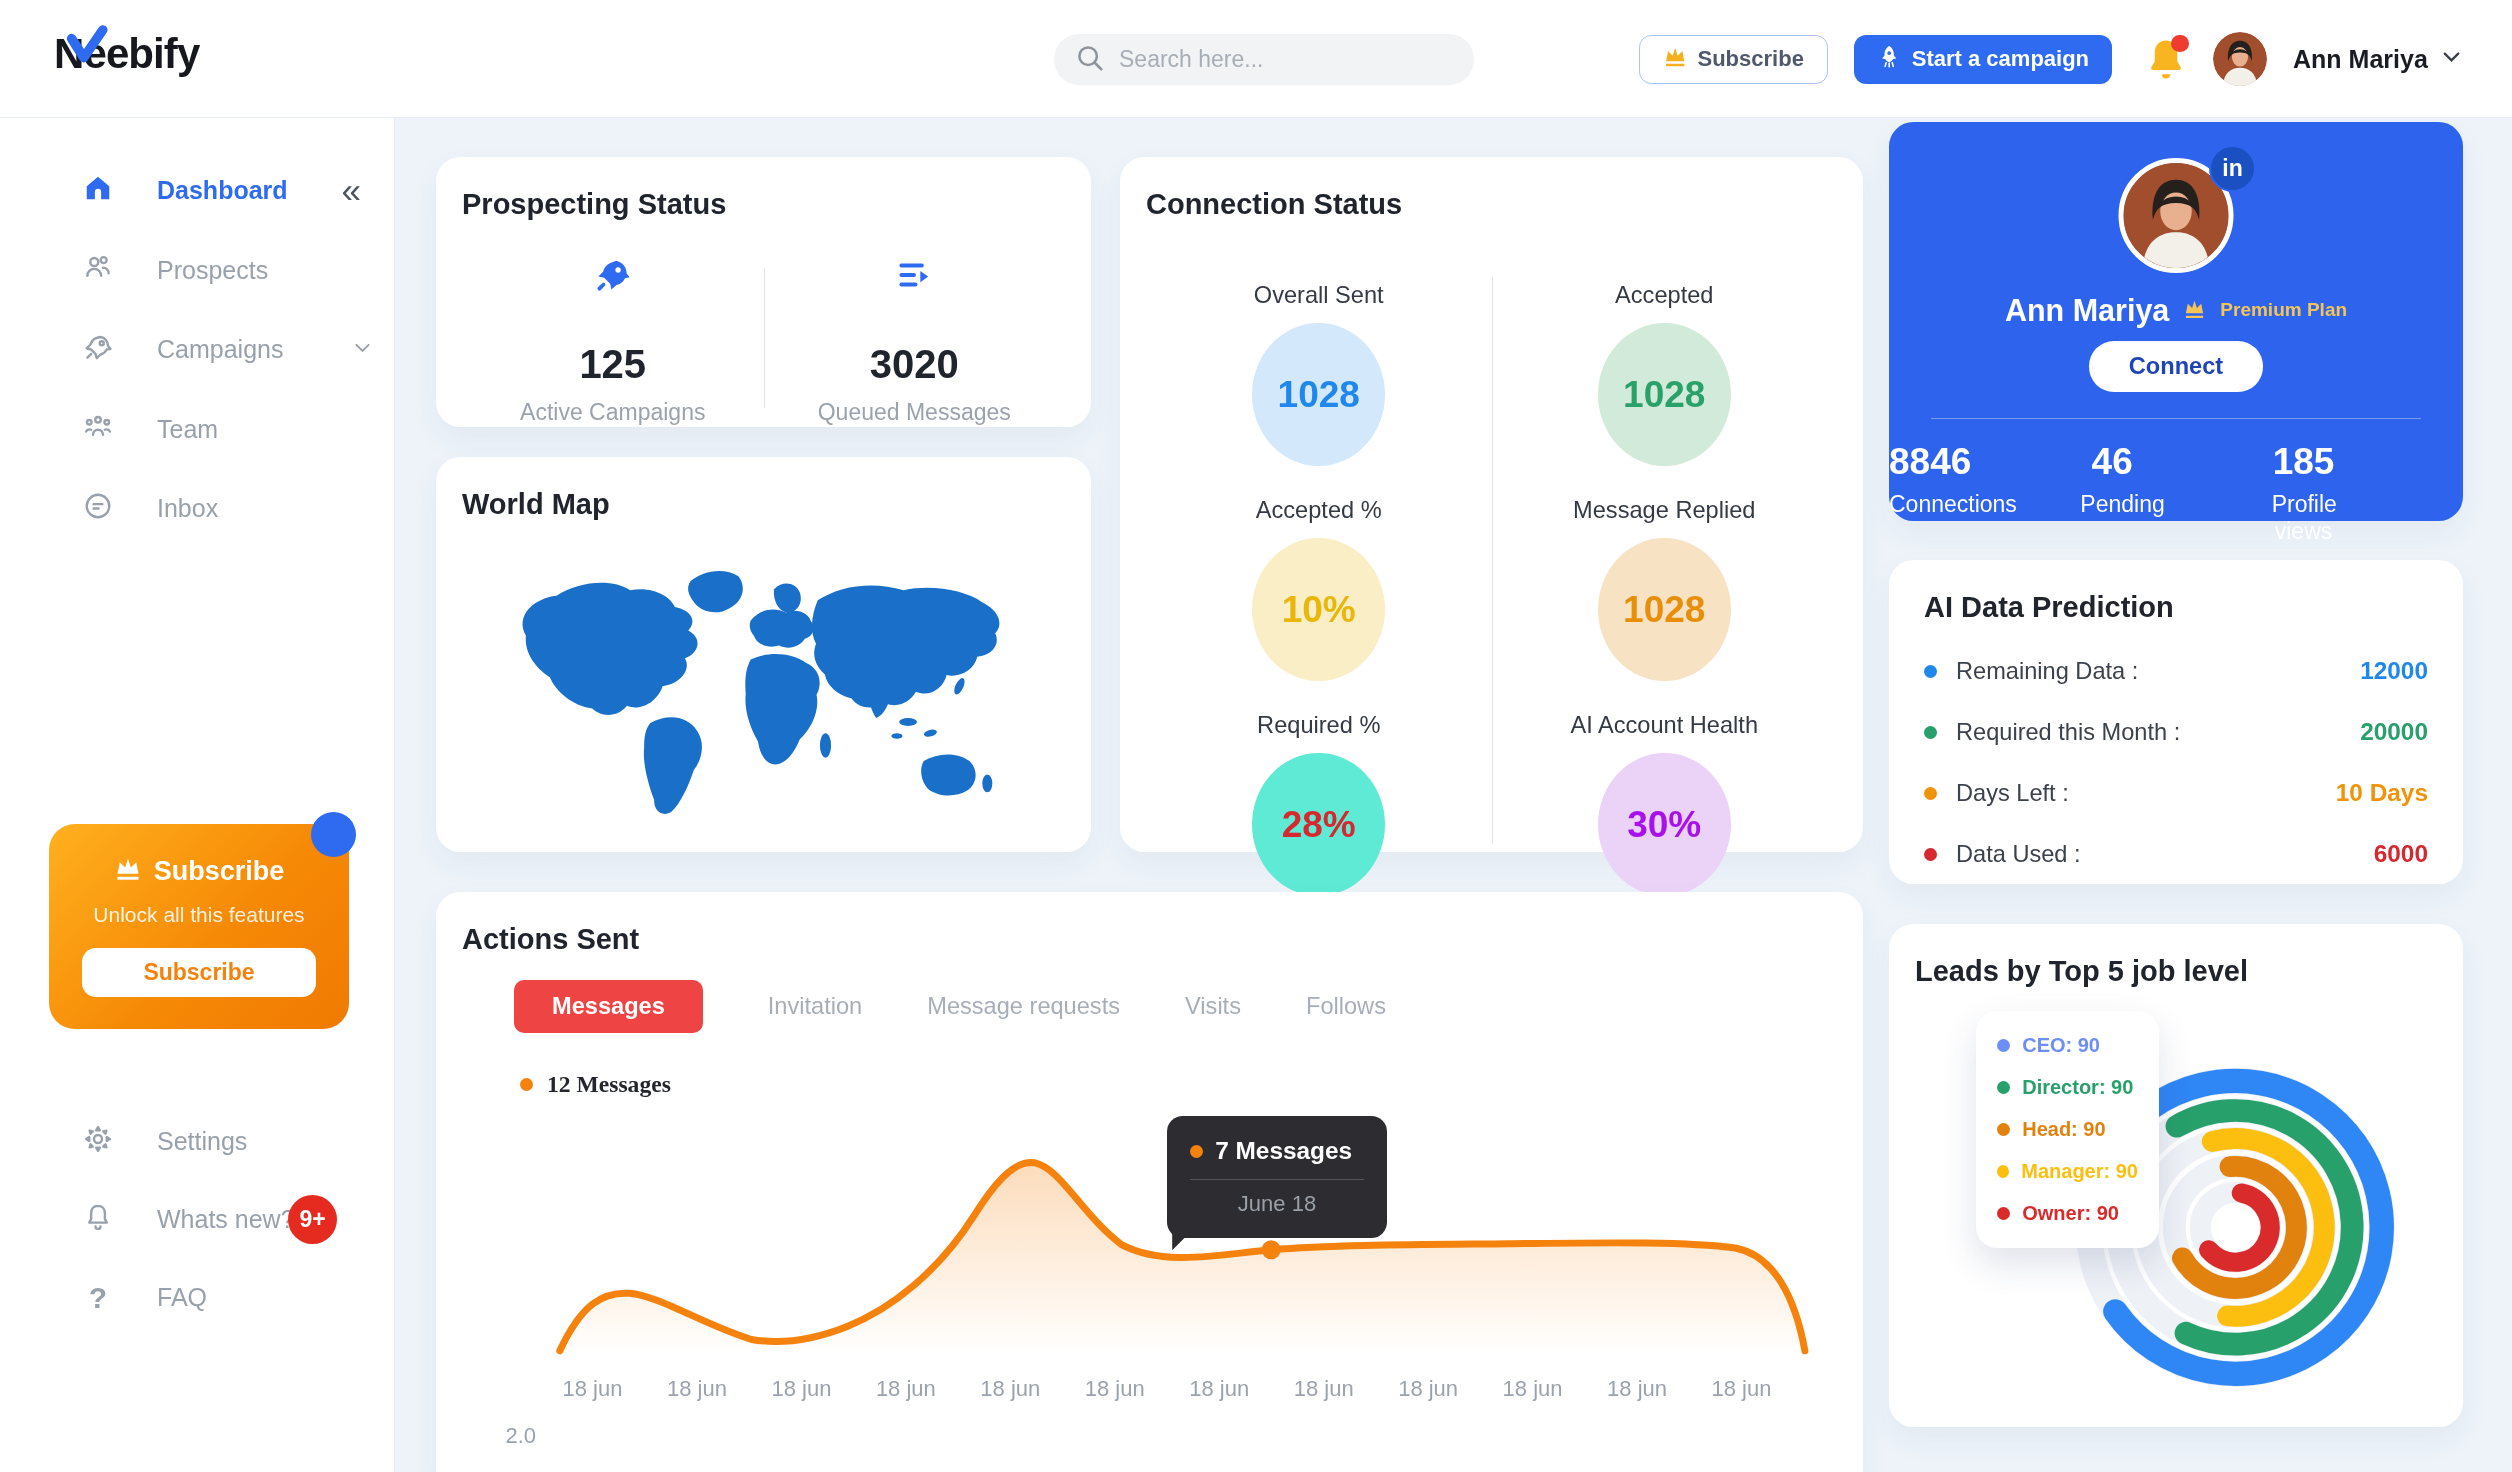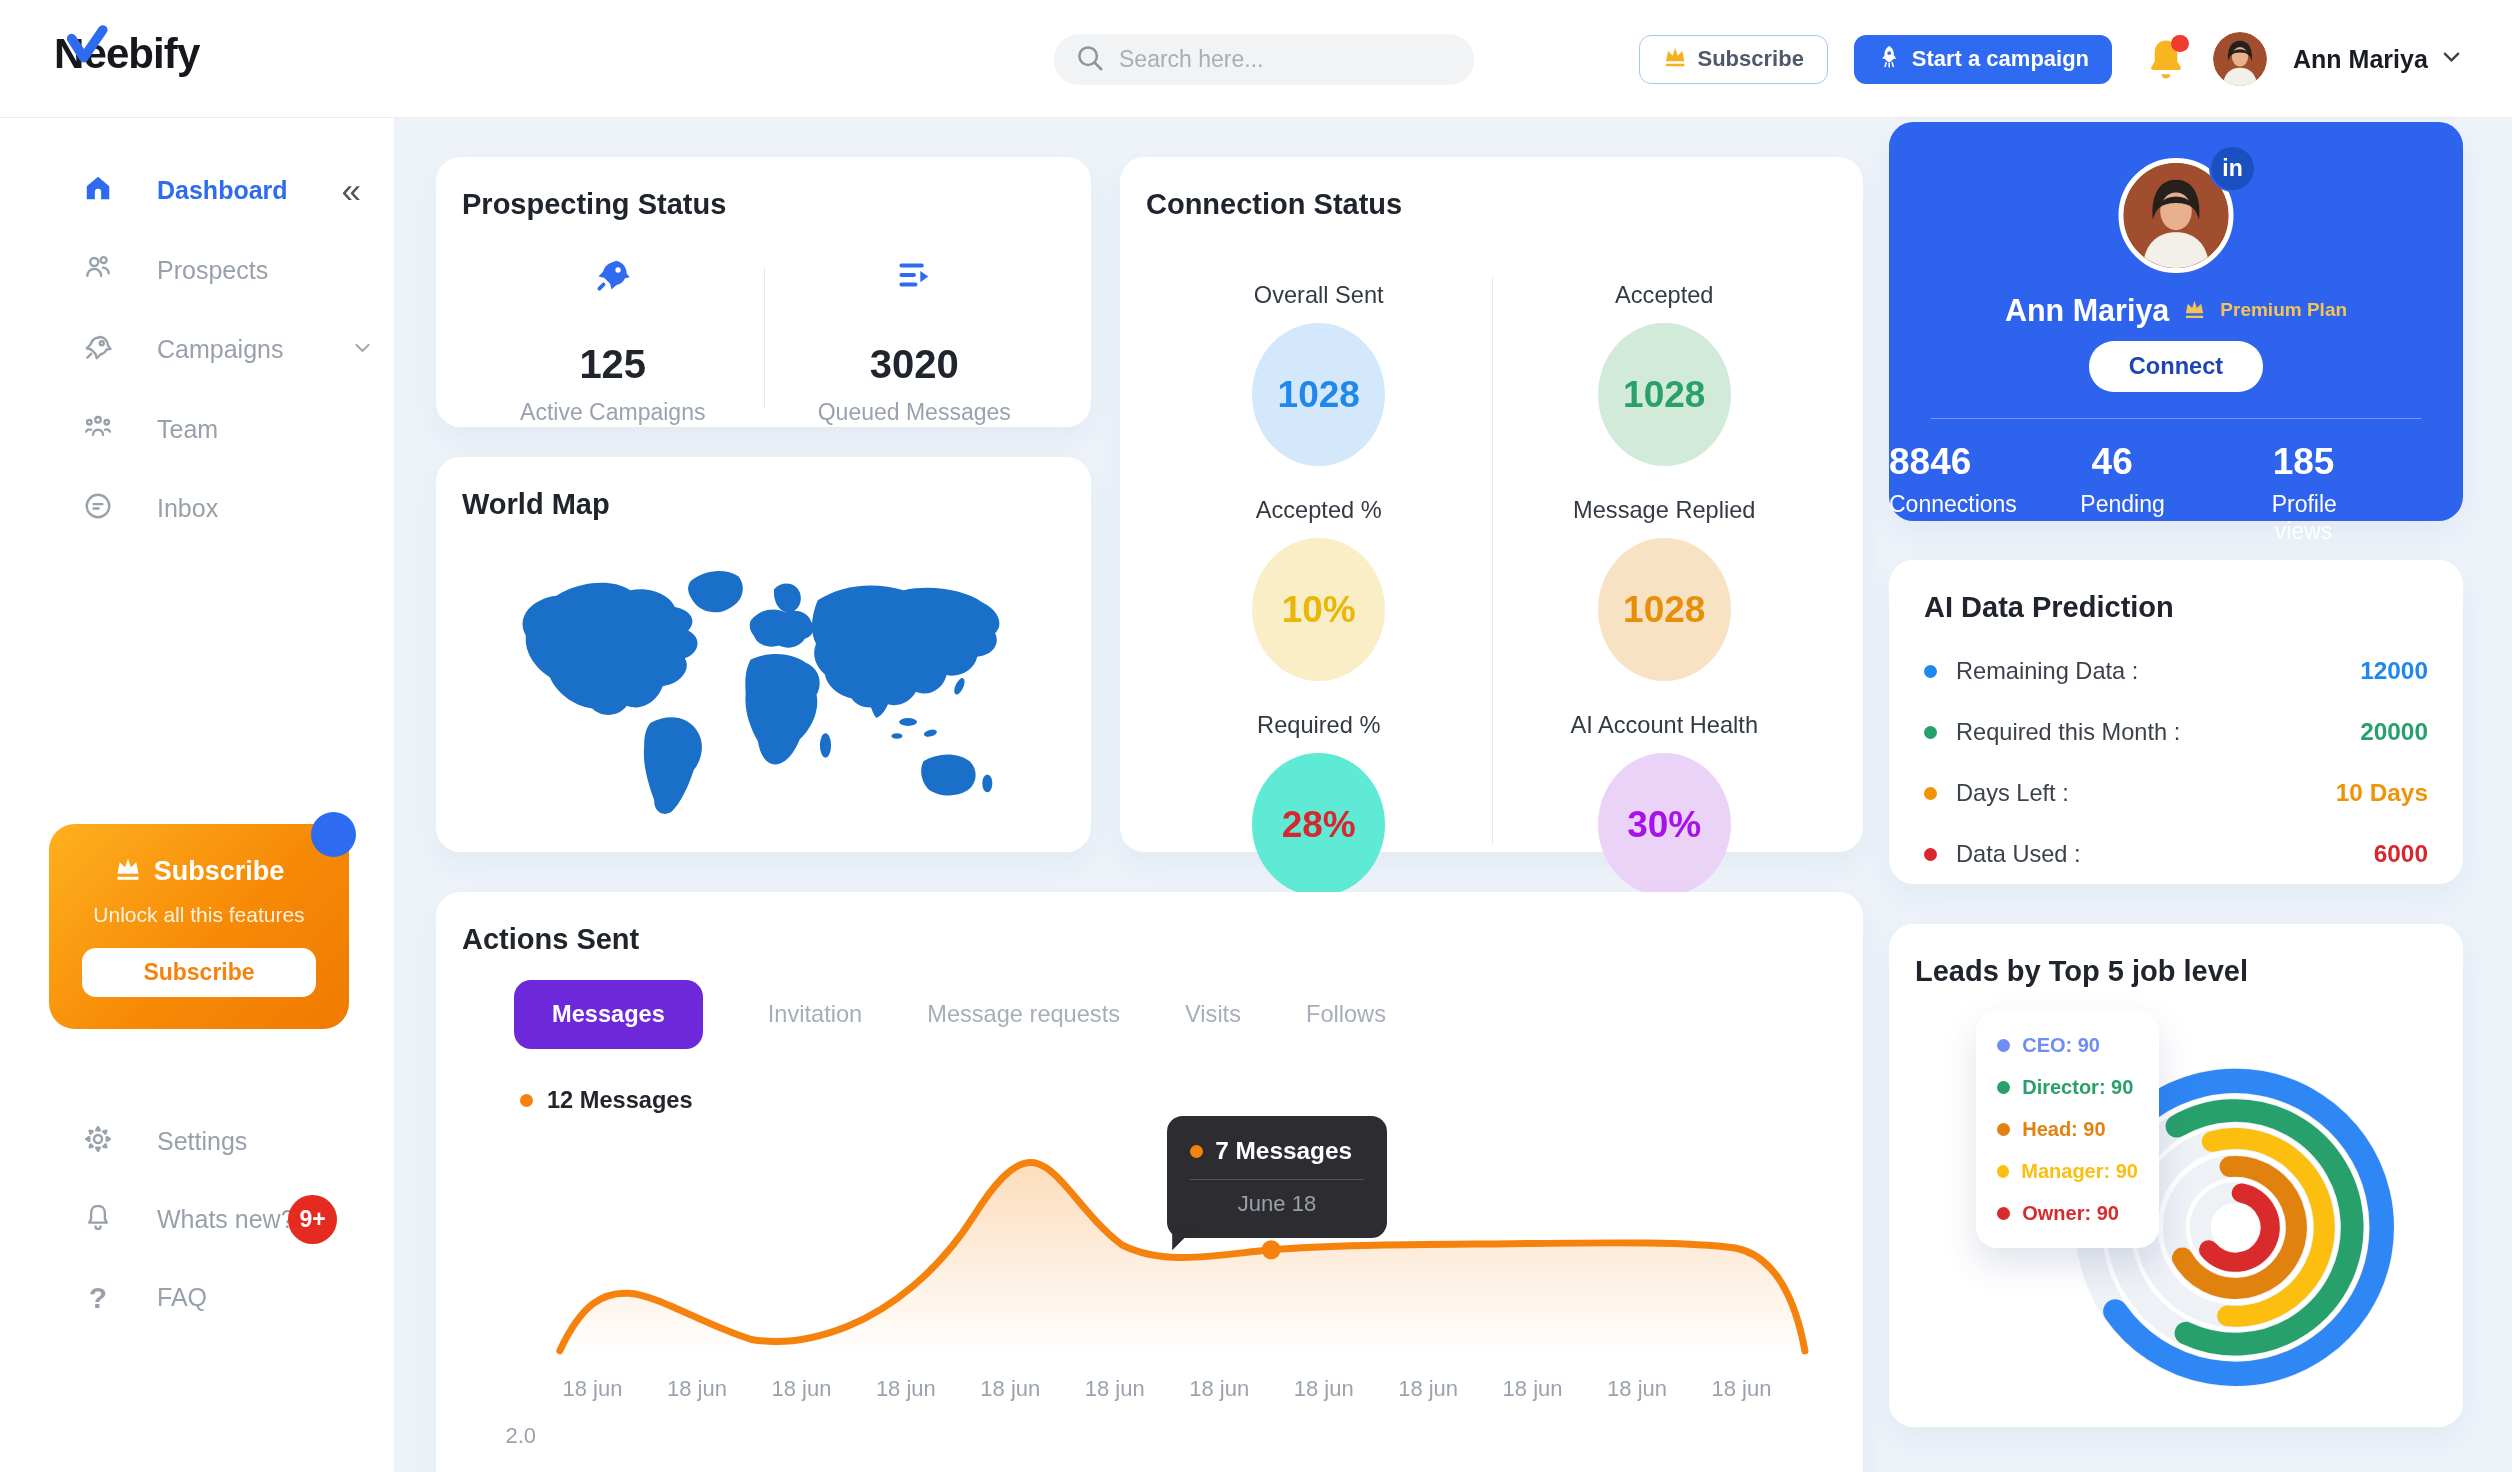--- a/index.html
+++ b/index.html
@@ -81,23 +81,23 @@
     justify-content:center; font-size:37px; font-weight:800; margin-top:14px; }
   .c-div { position:absolute; left:50%; top:26px; width:0.9px; height:567px; background:#e3e7ec; }
   .cs0 { background:#d3e8fb; color:#2088ec; } .cs1 { background:#d2ead9; color:#2aa06a; }
   .cs2 { background:#faeec6; color:#e9b70a; } .cs3 { background:#f7e3c3; color:#e78f0a; }
   .cs4 { background:#5eead4; color:#d6282e;text-align:center; } .cs5 { background:#ebd3f8; color:#a911ea; }
 
   
   .actions { left:41px; top:774px; width:1427px; height:608px; padding:31px 26px; }
   .tabs { display:flex; align-items:center; gap:65px; margin-top:24.4px; margin-left:52px; }
   .tab { font-size:23.6px; color:#a7aeb8; cursor:pointer; }
-  .tab.active { background:#6d28d9; color:#fff; font-weight:700; padding:21px 38px; border-radius:17px; }
+  .tab.active { background:#ef4444; color:#fff; font-weight:700; padding:13px 38px; border-radius:10px; }
   .a-legend { display:flex; align-items:center; gap:14px; margin-top:38px; margin-left:58px;
-    font-size:23.6px; font-weight:700; color:#23262d; }
+    font-size:23.6px; font-weight:700; color:#23262d;font-family:Liberation Serif, serif; }
   .dot { width:13px; height:13px; border-radius:50%; display:inline-block; }
   .chart-wrap { position:absolute; left:0; top:262px; width:1427px; height:274px; }
   .ytick { position:absolute; left:48px; width:52px; text-align:right; font-size:22px; color:#9aa2ad; }
   .chart-svg { position:absolute; left:105px; top:0; }
   .xticks { position:absolute; left:126px; top:222px; width:1210px; display:flex;
     justify-content:space-between; }
   .xticks span { width:61px; text-align:center; font-size:22px; color:#9aa2ad; }
   .tooltip { position:absolute; left:731px; top:-38px; width:220px; height:122px; background:#2d2d31;
     border-radius:15.7px; padding:21px 23px 4px; z-index:5; }
   .tooltip::after { content:''; position:absolute; left:5.2px; bottom:-12.2px; width:26px; height:26px;

